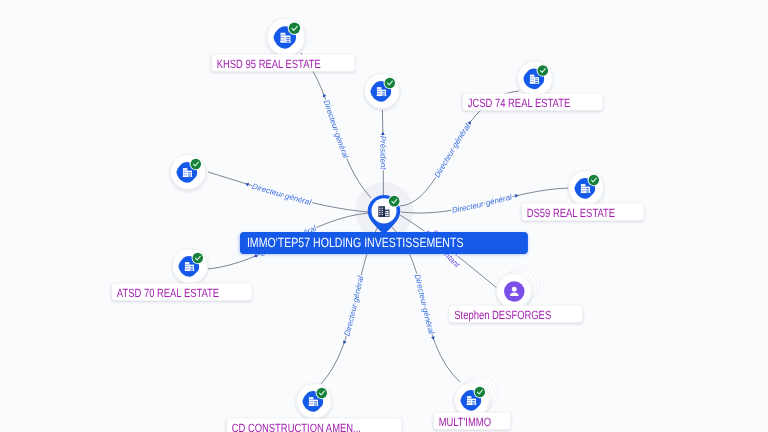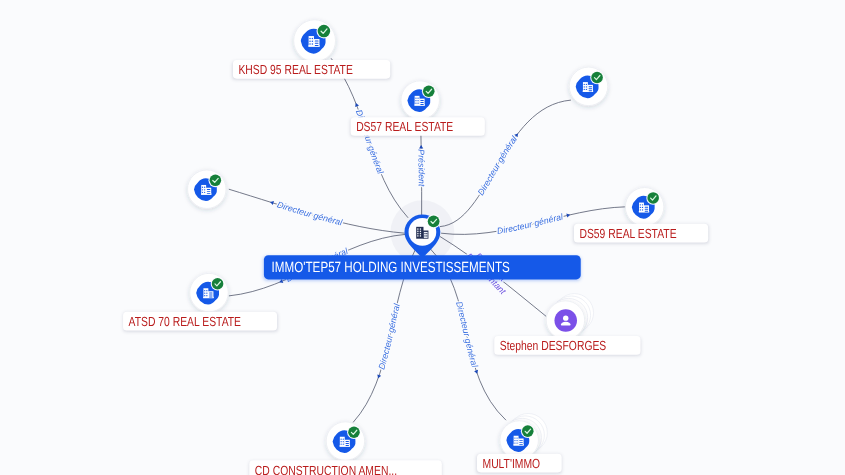--- a/index.html
+++ b/index.html
@@ -7,21 +7,21 @@
 body{width:768px;height:432px;overflow:hidden;background:#fafbfd;
  font-family:"Liberation Sans",sans-serif;
  -webkit-font-smoothing:antialiased;text-rendering:geometricPrecision;}
 #stage{position:relative;width:768px;height:432px;background:#fafbfd;}
 svg#graph{position:absolute;left:0;top:0;}
 .edge-label{font-size:7.9px;font-style:italic;fill:#3a6fe0;letter-spacing:0.03px;
  font-family:"Liberation Sans",sans-serif;}
 .edge-label.person{fill:#6b4fe0;}
 .edge-label.halo{stroke:#fafbfd;stroke-width:2.4px;stroke-linejoin:round;paint-order:stroke;fill:#fafbfd;}
 .node-label{position:absolute;transform:translate(-50%,-50%);opacity:0.999;background:#ffffff;overflow:hidden;
- border-radius:3.5px;padding:1px 5px 0;line-height:15px;color:#b91c1c;
+ border-radius:3.5px;padding:1px 5px 0;line-height:15px;color:#a21caf;
  white-space:nowrap;box-shadow:0 1px 3px rgba(40,50,90,.15);}
 .node-label > span{display:inline-block;font-size:12px;transform:scaleX(0.785);
  transform-origin:left center;}
 .node-label.center{background:#1559e8;color:#ffffff;border-radius:4px;padding:2px 7px 3px;
  line-height:17px;box-shadow:0 1px 3px rgba(21,89,232,.28);}
 .node-label.center > span{font-size:13.4px;transform:scaleX(0.79);}
 </style>
 </head>
 <body>
 
@@ -326,21 +326,21 @@
         </g>
 <g>
           <circle cx="394.20" cy="201.20" r="6.35" fill="#fbfcfe" opacity="0.96"></circle>
           <circle cx="394.20" cy="201.20" r="5.35" fill="#16803a"></circle>
           <path d="M391.82 201.35 l1.75 1.80 3.26 -3.79" fill="none" stroke="#d8f5e0" stroke-width="1.12" stroke-linecap="round" stroke-linejoin="round"></path>
         </g>
 </g>
 </svg>
 
 <div class="node-label" style="left:283px;top:63px"><span>KHSD 95 REAL ESTATE</span></div>
-<div class="node-label" style="left:380px;top:115px"><span>DS57 REAL ESTATE</span></div>
+<div class="node-label" style="left:533px;top:102px"><span>JCSD 74 REAL ESTATE</span></div>
 <div class="node-label" style="left:583px;top:212px"><span>DS59 REAL ESTATE</span></div>
 <div class="node-label" style="left:182px;top:292px"><span>ATSD 70 REAL ESTATE</span></div>
 <div class="node-label" style="left:314px;top:427px"><span>CD CONSTRUCTION AMEN...</span></div>
 <div class="node-label" style="left:516px;top:314px"><span>Stephen DESFORGES</span></div>
 <div class="node-label" style="left:472px;top:421px"><span>MULT'IMMO</span></div>
 <div class="node-label center" style="left:384px;top:243px"><span>IMMO'TEP57 HOLDING INVESTISSEMENTS</span></div>
 
 </div>
 
 </body></html>

